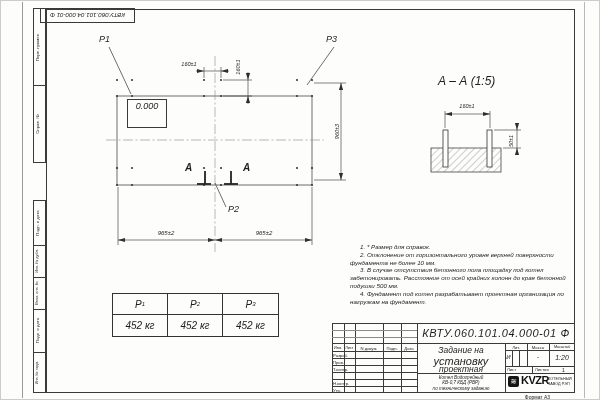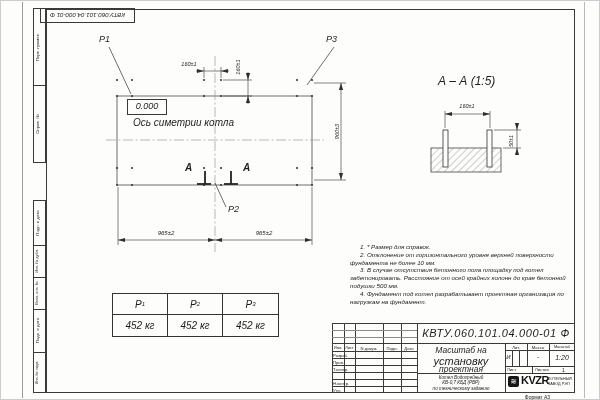--- a/index.html
+++ b/index.html
@@ -164,22 +164,21 @@
   <div class="t" style="left:99px; top:34px; font-size:9px;">P1</div>
   <div class="t" style="left:326px; top:34px; font-size:9px;">P3</div>
   <div class="t" style="left:228px; top:204px; font-size:9px;">P2</div>
 
   <div class="t tc" style="left:176px; top:61px; width:26px; font-size:5.5px;">160±1</div>
   <div class="t rot90" style="left:235px; top:78px; width:22px; font-size:5.5px;">160±1</div>
   <div class="t rot90" style="left:334px; top:153px; width:43px; font-size:5.5px;">960±3</div>
   <div class="t tc" style="left:146px; top:230px; width:40px; font-size:6px;">965±2</div>
   <div class="t tc" style="left:244px; top:230px; width:40px; font-size:6px;">965±2</div>
 
-  <div class="box t tc" style="left:127px; top:99px; width:40px; height:16px; line-height:12px; font-size:9px; border-width:0.8px;">0.000</div>
-  <div class="t" style="left:133px; top:117px; font-size:10px;">Ось симетрии котла</div>
+  <div class="box t tc" style="left:127px; top:99px; width:40px; height:29px; line-height:12px; font-size:9px; border-width:0.8px;">0.000</div>
 
   <div class="t" style="left:185px; top:162px; font-size:10px; font-weight:bold;">А</div>
   <div class="t" style="left:243px; top:162px; font-size:10px; font-weight:bold;">А</div>
 
   <div class="t" style="left:438px; top:74px; font-size:12px;">А – А (1:5)</div>
   <div class="t tc" style="left:453px; top:103px; width:28px; font-size:5.5px;">160±1</div>
   <div class="t rot90" style="left:508px; top:153px; width:24px; font-size:5.5px;">50±1</div>
 
   <div class="notes">
     <p>1. * Размер для справок.</p>
@@ -243,21 +242,21 @@
   <div class="t tc small-cap" style="left:355px; top:345.5px; width:28px;">N докум.</div>
   <div class="t tc small-cap" style="left:383px; top:345.5px; width:18px;">Подп.</div>
   <div class="t tc small-cap" style="left:401px; top:345.5px; width:16px;">Дата</div>
 
   <div class="t small-cap" style="left:333px; top:352.5px;">Разраб.</div>
   <div class="t small-cap" style="left:333px; top:359.5px;">Пров.</div>
   <div class="t small-cap" style="left:333px; top:366.5px;">Т.контр.</div>
   <div class="t small-cap" style="left:333px; top:380.5px;">Н.контр.</div>
   <div class="t small-cap" style="left:333px; top:387.5px;">Утв.</div>
 
-  <div class="t tc" style="left:417px; top:345px; width:88px; font-size:8.5px;">Масштаб на</div>
+  <div class="t tc" style="left:417px; top:345px; width:88px; font-size:8.5px;">Задание на</div>
   <div class="t tc" style="left:417px; top:354.5px; width:88px; font-size:11px;">установку</div>
   <div class="t tc" style="left:417px; top:364px; width:88px; font-size:8.5px;">проектная</div>
 
   <div class="t tc" style="left:417px; top:374.5px; width:88px; font-size:4.6px;">Котел Водогрейный</div>
   <div class="t tc" style="left:417px; top:380px; width:88px; font-size:4.6px;">КВ-0,7 КБД (РВР)</div>
   <div class="t tc" style="left:417px; top:385.5px; width:88px; font-size:4.6px;">по техническому заданию</div>
 
   <div class="t tc small-cap" style="left:505px; top:344.5px; width:22px;">Лит.</div>
   <div class="t tc small-cap" style="left:527px; top:344.5px; width:22px;">Масса</div>
   <div class="t tc small-cap" style="left:549px; top:344.5px; width:26px; font-size:3.8px;">Масштаб</div>

